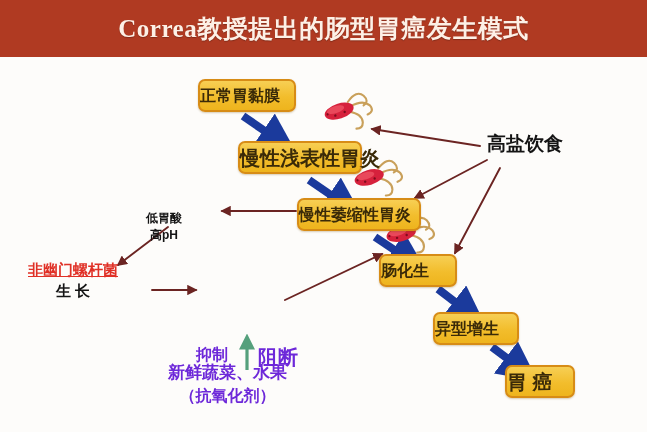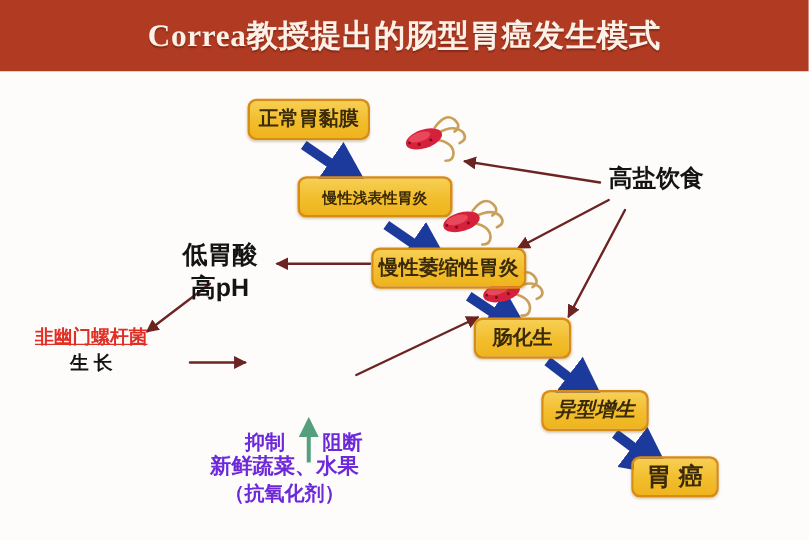--- a/index.html
+++ b/index.html
@@ -26,21 +26,21 @@
   }
 
   
   .gbox{
     position:absolute;
     background:linear-gradient(180deg,#f7cf54 0%,#f2bd2c 55%,#eeb41d 100%);
     border:2.5px solid #d78c16;
     border-radius:7px;
     color:#3a2a08;
     font-weight:700;
-    display:flex;align-items:center;justify-content:center;
+    display:flex;align-items:center;justify-content:flex-start;
     box-shadow:0 1px 2px rgba(120,80,0,.28);
     line-height:1;
     white-space:nowrap;
   }
 
   
   .txt{position:absolute;white-space:nowrap;line-height:1.18;font-weight:700;}
   .txt.center{text-align:center;}
   .blk{color:#141414;}
   .red{color:#e03026;text-decoration:underline;}
@@ -137,59 +137,59 @@
       <circle cx="14" cy="4.5" r="1.2" fill="#7d0c1d"></circle>
       <circle cx="4" cy="5" r="1.2" fill="#7d0c1d"></circle>
       <circle cx="-3" cy="1.5" r="1.1" fill="#7d0c1d"></circle>
     </g>
   </svg>
 
   <div class="gbox" style="left:198px;top:79px;width:94px;height:29px;font-size:16px;">
     <span>正常胃黏膜</span>
   </div>
 
-  <div class="gbox" style="left:238px;top:141px;width:120px;height:29px;font-size:12px;">
+  <div class="gbox" style="left:238px;top:141px;width:120px;height:29px;font-size:20px;">
     <span>慢性浅表性胃炎</span>
   </div>
 
   <div class="gbox" style="left:297px;top:198px;width:120px;height:29px;font-size:16px;">
     <span>慢性萎缩性胃炎</span>
   </div>
 
   <div class="gbox" style="left:379px;top:254px;width:74px;height:29px;font-size:16px;">
     <span>肠化生</span>
   </div>
 
-  <div class="gbox" style="left:433px;top:312px;width:82px;height:29px;font-size:16px;font-style:italic;">
+  <div class="gbox" style="left:433px;top:312px;width:82px;height:29px;font-size:16px;">
     <span>异型增生</span>
   </div>
 
   <div class="gbox" style="left:505px;top:365px;width:66px;height:29px;font-size:20px;">
     <span>胃 癌</span>
   </div>
 
   <div class="txt blk" style="left:487px;top:133px;font-size:19px;">
     <span>高盐饮食</span>
   </div>
 
-  <div class="txt blk center" style="left:146px;top:193px;font-size:20px;">
+  <div class="txt blk center" style="left:146px;top:211px;font-size:12px;">
     <div>低胃酸</div>
     <div style="margin-top:3px;">高pH</div>
   </div>
 
   <div class="txt center" style="left:28px;top:261px;font-size:15px;">
     <div class="red">非幽门螺杆菌</div>
     <div class="blk" style="margin-top:3px;">生 长</div>
   </div>
 
 
   <div class="txt grn" style="left:196px;top:346px;font-size:16px;">
     <span>抑制</span>
   </div>
-  <div class="txt grn" style="left:258px;top:346px;font-size:16px;">
+  <div class="txt grn" style="left:258px;top:346px;font-size:20px;">
     <span>阻断</span>
   </div>
 
   <div class="txt grn center" style="left:168px;top:363px;font-size:17px;">
     <div>新鲜蔬菜、水果</div>
     <div style="margin-top:4px;font-size:16px;">（抗氧化剂）</div>
   </div>
 
 </div>
 

